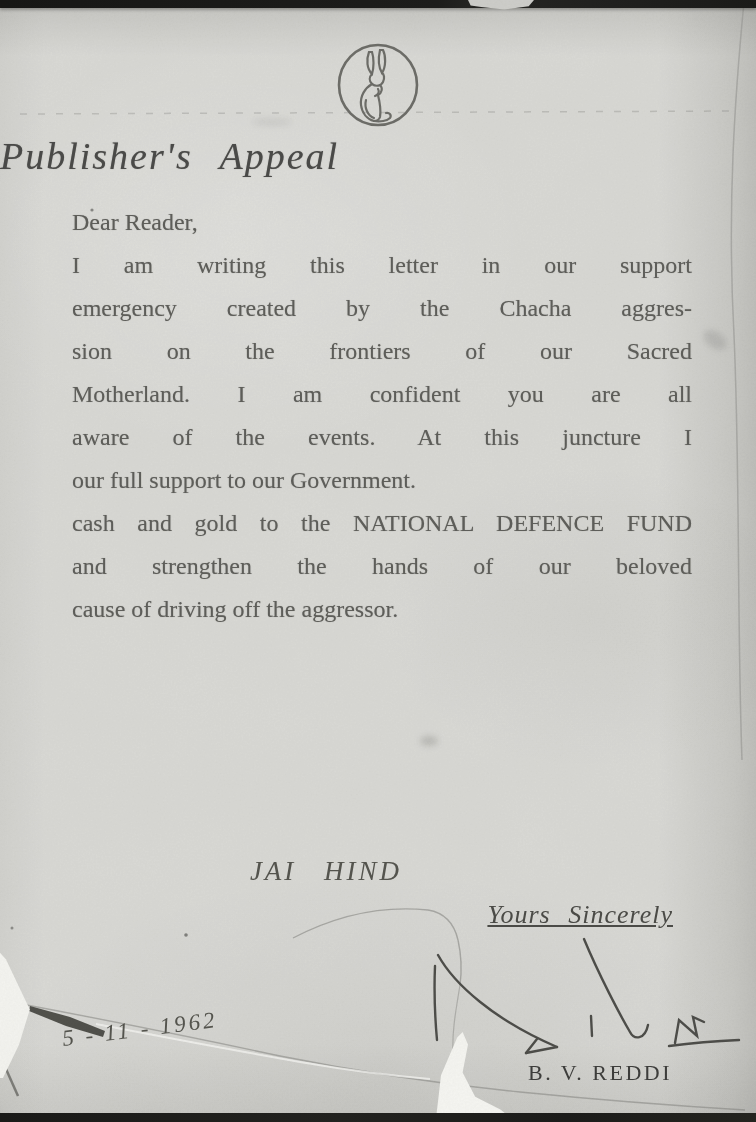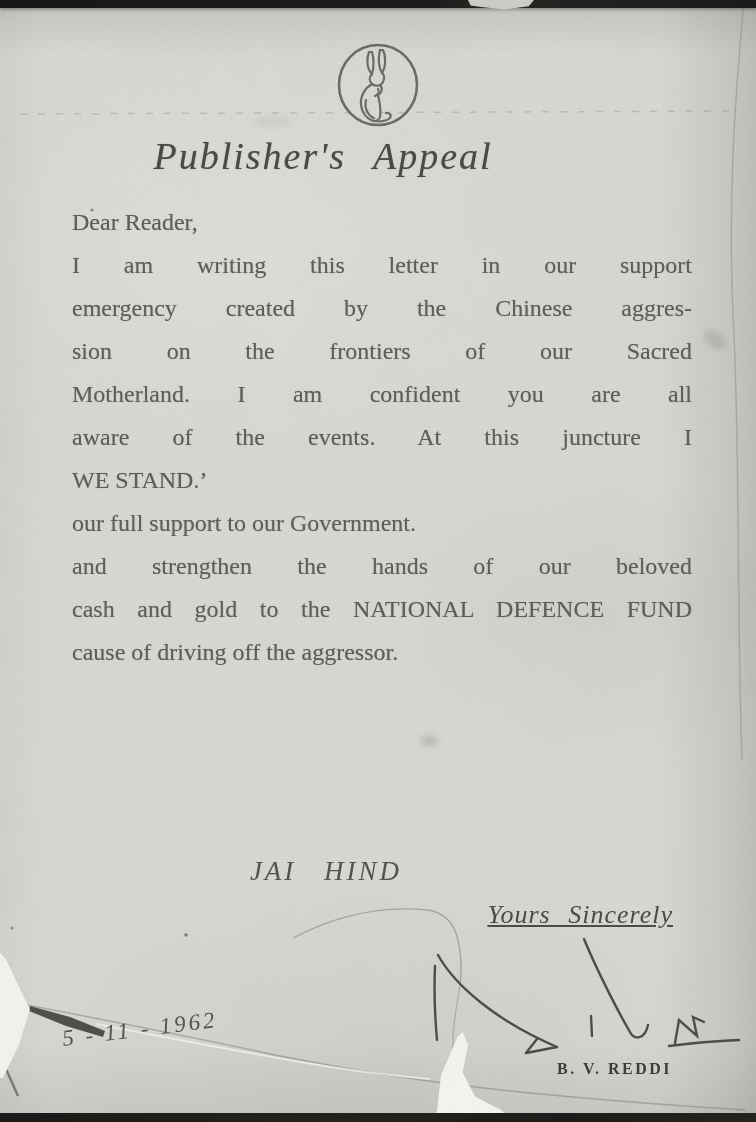--- a/index.html
+++ b/index.html
@@ -23,38 +23,38 @@
     clip-path:polygon(0 0,100% 0,92% 62%,55% 95%,20% 70%,4% 55%);}
   .edge-bottom{left:0;bottom:0;width:756px;height:9px;
     background:linear-gradient(90deg,#1a1a18,#22221f 45%,#1c1c1a 75%,#24241f);}
   
   .tear-left{left:0;top:950px;width:42px;height:132px;background:#f5f5f1;
     clip-path:polygon(0 2%,14% 7%,71% 45%,45% 72%,7% 97%,0 97%);}
   .tear-bottom{left:432px;top:1032px;width:90px;height:90px;background:#f6f6f2;
     clip-path:polygon(28% 6%,34% 0,40% 14%,34% 45%,48% 72%,76% 86%,93% 100%,4% 100%,10% 48%);}
   
   .logo{left:334px;top:42px;width:88px;height:90px;}
-  .title{left:0;top:134px;width:646px;text-align:center;
+  .title{left:0;top:134px;width:646px;
     font-style:italic;font-size:38px;letter-spacing:2px;word-spacing:16px;
     color:#4b4b49;text-shadow:0 0 1px rgba(75,75,73,.5);}
   
   .letter-body{left:72px;top:201px;width:620px;
     font-family:Liberation Serif, serif;font-size:24px;color:#5f5f5b;
     text-shadow:0 0 1px rgba(95,95,91,.45);}
   .body-line{height:43px;line-height:43px;text-align:left;white-space:normal;}
   .body-line[data-justify="true"]{text-align:justify;text-align-last:justify;}
   
   .slogan{left:0;top:856px;width:652px;text-align:center;
     font-style:italic;font-size:27px;letter-spacing:3px;word-spacing:18px;color:#55554f;}
   .closing{right:83px;top:900px;font-style:italic;font-size:26px;
     letter-spacing:1px;word-spacing:10px;color:#4c4c48;text-decoration:underline;}
   .date{left:64px;top:1026px;font-style:italic;font-size:23px;letter-spacing:3px;
     color:#55554f;transform:rotate(-7deg);transform-origin:left bottom;}
-  .signatory{right:84px;top:1060px;font-size:16px;letter-spacing:2.5px;
-    font-weight:700;color:#3e3e3c;}
+  .signatory{right:84px;top:1060px;font-size:22px;letter-spacing:2.5px;
+    font-weight:400;color:#3e3e3c;}
   .grain{left:0;top:0;pointer-events:none;mix-blend-mode:multiply;opacity:.55;}
   .marks{left:0;top:0;pointer-events:none;}
   .smudge{border-radius:50%;filter:blur(3px);}
   .smudge1{left:702px;top:332px;width:26px;height:16px;background:rgba(90,90,86,.18);transform:rotate(35deg);}
   .smudge2{left:420px;top:736px;width:18px;height:10px;background:rgba(80,80,76,.22);}
   .smudge3{left:252px;top:118px;width:40px;height:8px;background:rgba(110,110,106,.12);}
 </style>
 </head>
 <body>
 
@@ -91,28 +91,27 @@
       <path d="M44,53 C46,61 47,69 46,75 C45,78 43,79 40,79"></path>
       <path d="M40,79 C46,80 53,79 56,76 C58,73 55,70 52,71"></path>
     </g>
   </svg>
 
   <div class="abs title">Publisher's Appeal</div>
 
   <div class="abs letter-body">
     <div class="body-line" data-justify="false">Dear Reader,</div>
     <div class="body-line" data-justify="true">I am writing this letter in our support</div>
-    <div class="body-line" data-justify="true">emergency created by the Chinese aggres-</div>
+    <div class="body-line" data-justify="true">emergency created by the Chacha aggres-</div>
     <div class="body-line" data-justify="true">sion on the frontiers of our Sacred</div>
     <div class="body-line" data-justify="true">Motherland. I am confident you are all</div>
     <div class="body-line" data-justify="true">aware of the events. At this juncture I</div>
-    <div class="body-line" data-justify="false">WE STAND.’</div>
     <div class="body-line" data-justify="false">our full support to our Government.</div>
+    <div class="body-line" data-justify="true">cash and gold to the NATIONAL DEFENCE FUND</div>
     <div class="body-line" data-justify="true">and strengthen the hands of our beloved</div>
-    <div class="body-line" data-justify="true">cash and gold to the NATIONAL DEFENCE FUND</div>
     <div class="body-line" data-justify="false">cause of driving off the aggressor.</div>
   </div>
 
   <div class="abs slogan">JAI HIND</div>
   <div class="abs closing">Yours Sincerely</div>
 
   <svg class="abs" style="left:380px;top:890px;" width="376" height="190" viewBox="0 0 376 190">
     <g stroke="#4e4e4a" stroke-width="2.4" fill="none" stroke-linecap="round">
       <path d="M55,76 C54,100 55,128 57,150"></path>
       <path d="M58,65 C74,94 114,130 177,157"></path>

